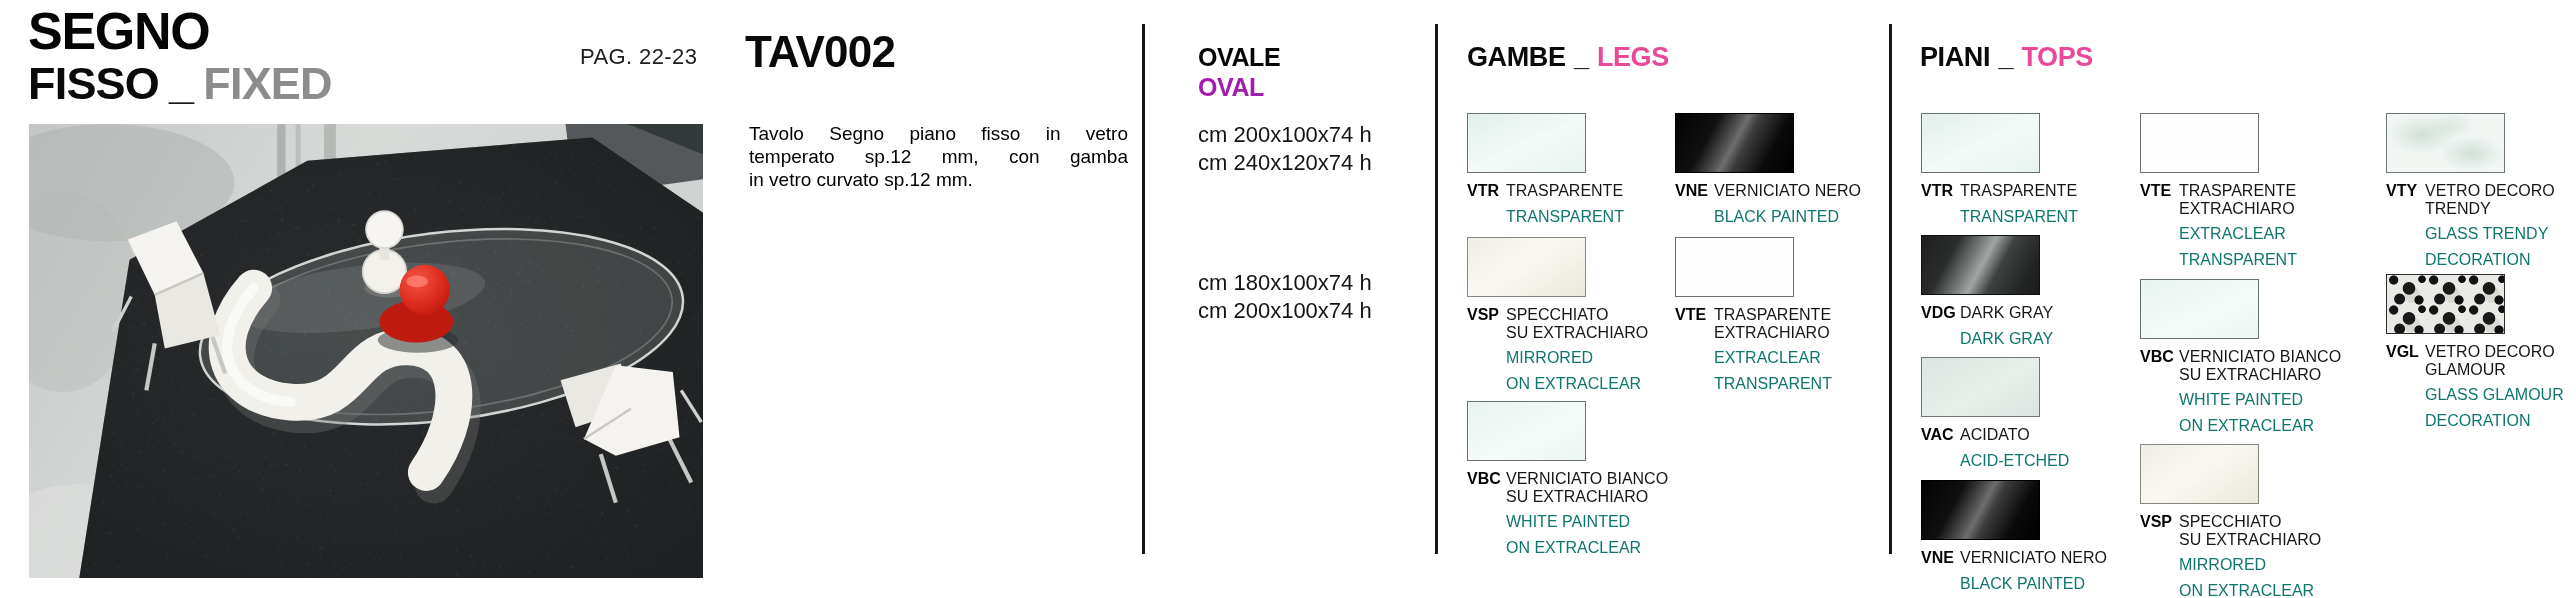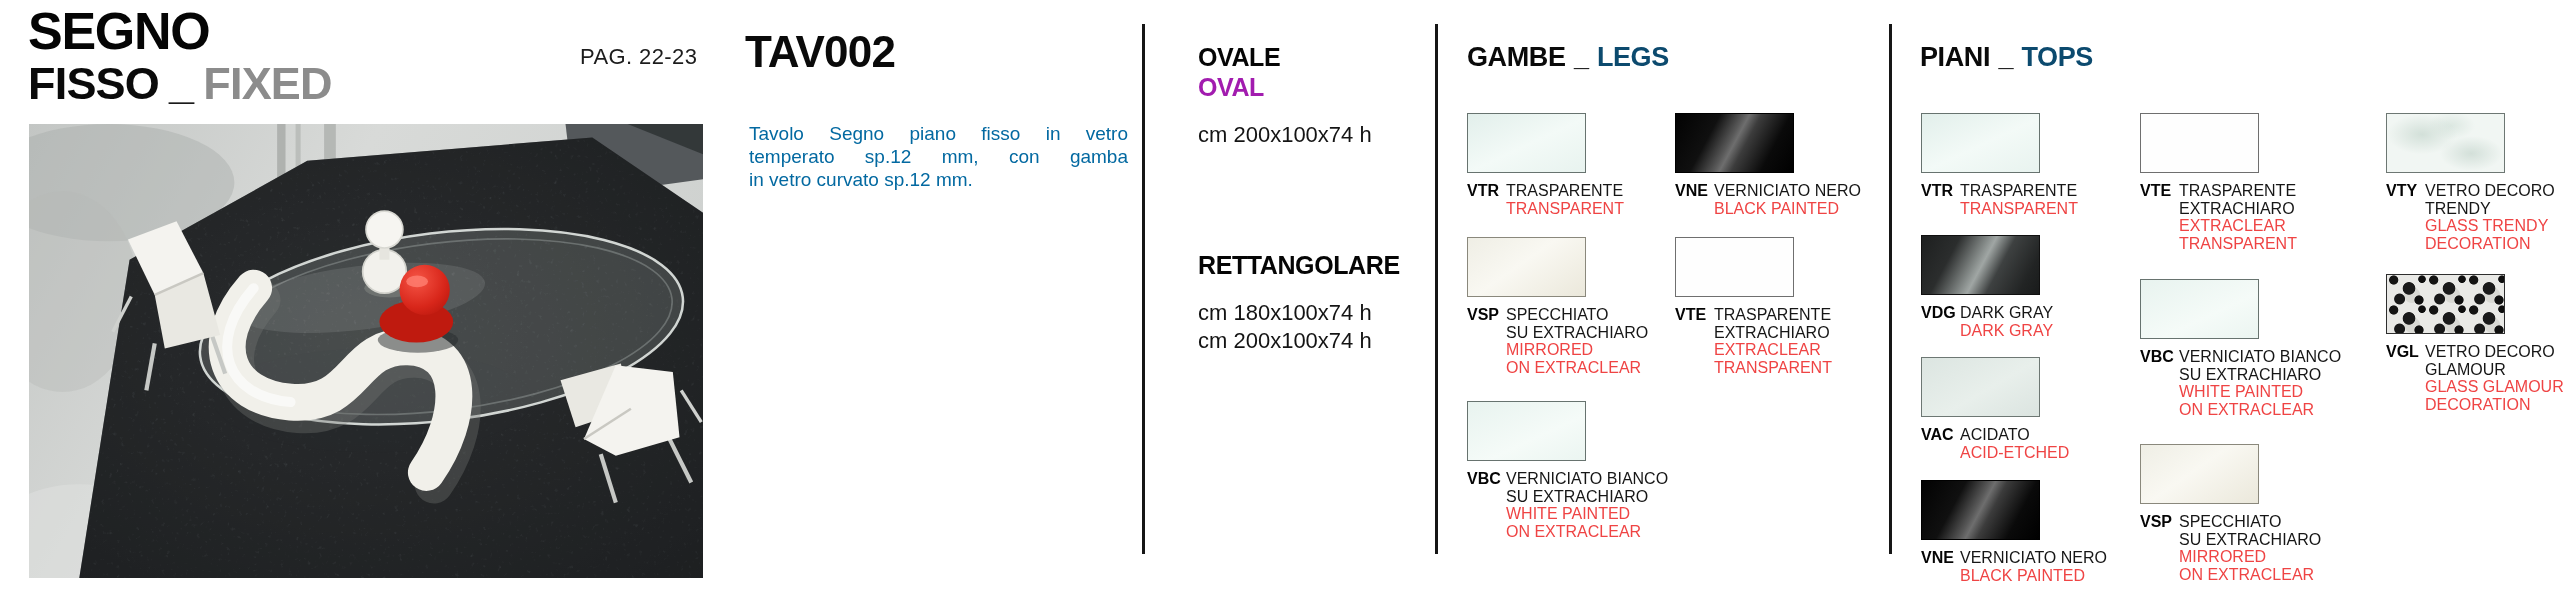--- a/index.html
+++ b/index.html
@@ -12,52 +12,52 @@
   .brand{position:absolute;left:28px;top:5px;}
   .brand .product{font-size:52px;font-weight:800;letter-spacing:-1.3px;line-height:52px;color:#050505;}
   .brand .variant{font-size:45px;font-weight:800;letter-spacing:-0.8px;line-height:49px;margin-top:1.7px;}
   .brand .variant .sep{margin:0 10px;color:#1a1a1a;}
   .brand .variant .en{color:#8c8c8c;}
   .pag{position:absolute;left:580px;top:44px;font-size:22px;color:#1c1c1c;letter-spacing:0.4px;}
 
   
   .model-code{position:absolute;left:745px;top:27px;font-size:44px;font-weight:800;letter-spacing:-0.8px;}
   .desc{position:absolute;width:379px;font-size:19px;line-height:23px;}
-  .desc-it{left:749px;top:122px;color:#0369a1;}
+  .desc-it{left:749px;top:122px;color:#000000;}
   .desc-en{left:749px;top:241px;color:#8a8a8a;}
   .desc .jl{text-align:justify;text-align-last:justify;}
   .desc .ll{text-align:left;}
 
   
   .vline{position:absolute;top:24px;height:530px;width:2.5px;background:#161616;}
 
   
   .shape-group{position:absolute;left:1166px;width:252px;margin-left:32px;}
   .shape-group .t-it{font-size:25px;font-weight:800;letter-spacing:-0.4px;line-height:30px;color:#050505;}
   .shape-group .t-en{font-size:25px;font-weight:800;letter-spacing:-0.4px;line-height:30px;color:#a21caf;}
   .shape-group .sizes{margin-top:19px;font-size:22px;line-height:28px;color:#141414;}
   #group-oval{top:42px;}
   #group-rect{top:250px;}
 
   
   .sec-head{position:absolute;top:42px;font-size:27px;font-weight:800;letter-spacing:-0.4px;}
   .sec-head .sep{margin:0 8.4px;color:#111;}
-  .sec-head .en{color:#0c4a6e;}
+  .sec-head .en{color:#ec4899;}
   #head-legs{left:1467px;}
   #head-tops{left:1920px;}
 
   
   .finish{position:absolute;width:201px;}
   .swatch{width:119px;height:60px;}
   .flabel{display:flex;margin-top:9.2px;}
   .fcode{flex:none;width:39px;font-size:16px;font-weight:800;line-height:17.6px;color:#050505;}
   .flines{display:block;font-size:16px;line-height:17.6px;}
   .fl{display:block;white-space:nowrap;}
   .fl.it{color:#161616;}
-  .fl.en{color:#ef4444;}
+  .fl.en{color:#0f766e;margin-top:8px;}
 
   
   .sw-vtr{background:linear-gradient(155deg,#e2efeb 0%,#f3faf7 52%,#e8f3ef 100%);border:1.7px solid #67736f;}
   .sw-vbc{background:linear-gradient(155deg,#e8f3ef 0%,#f5fbf8 60%,#ebf5f1 100%);border:1.7px solid #67736f;}
   .sw-vte{background:#fefefe;border:1.7px solid #6f6f6f;}
   .sw-vsp{background:linear-gradient(145deg,#efeee5 0%,#f9f8f2 45%,#ebe8db 100%);border:1.7px solid #8a887c;}
   .sw-vac{background:linear-gradient(150deg,#dce5e1 0%,#e8efeb 55%,#dbe4e0 100%);border:1.7px solid #6d7773;}
   .sw-vne{background:linear-gradient(118deg,#020202 0%,#101010 30%,#585858 46%,#6e6e6e 50%,#3c3c3c 58%,#0a0a0a 78%,#000 100%);border:0.8px solid #000;}
   .sw-vdg{background:linear-gradient(118deg,#1d1f1f 0%,#2b2d2d 26%,#8d9391 47%,#a0a6a4 51%,#3e4141 64%,#222424 86%,#191b1b 100%);border:0.8px solid #101010;}
   .sw-vty{background:
@@ -184,25 +184,25 @@
 
   <div class="vline" style="left:1142px"></div>
   <div class="vline" style="left:1435px"></div>
   <div class="vline" style="left:1889px"></div>
 
   <div class="shape-group" id="group-oval">
     <div class="t-it">OVALE</div>
     <div class="t-en">OVAL</div>
     <div class="sizes">
       <div>cm 200x100x74 h</div>
+      <div>cm 240x120x74 h</div>
     </div>
   </div>
 
   <div class="shape-group" id="group-rect">
-    <div class="t-it">RETTANGOLARE</div>
     <div class="sizes">
       <div>cm 180x100x74 h</div>
       <div>cm 200x100x74 h</div>
     </div>
   </div>
 
   <div class="sec-head" id="head-legs"><span>GAMBE</span><span class="sep">_</span><span class="en">LEGS</span></div>
   <div class="sec-head" id="head-tops"><span>PIANI</span><span class="sep">_</span><span class="en">TOPS</span></div>
 
   <div class="finish" style="left:1467px;top:113px">

